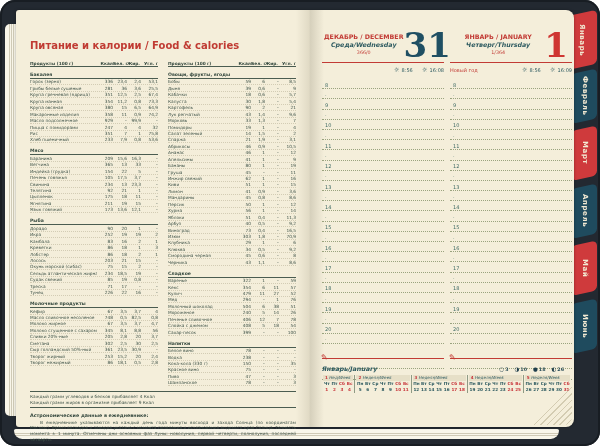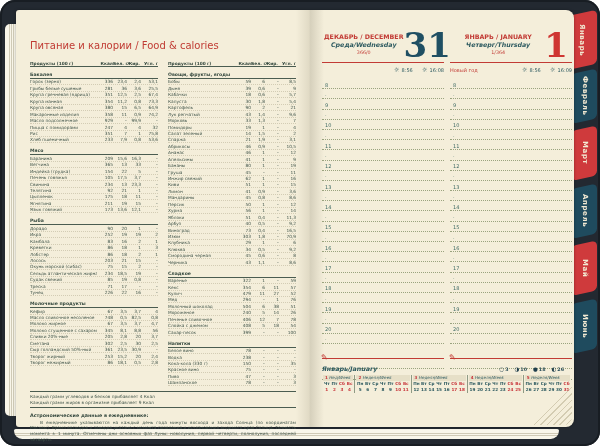--- a/index.html
+++ b/index.html
@@ -22,21 +22,21 @@
   .pages{position:absolute;left:16px;top:10px;width:558px;height:417px;background:#f4eeda;
        border-radius:3px 8px 8px 3px;z-index:3;box-shadow:0 0 3px rgba(0,0,0,.35);}
   .bind{position:absolute;left:280px;top:0;width:28px;height:100%;
        background:linear-gradient(90deg,rgba(90,80,50,0),rgba(90,80,50,.12) 45%,rgba(60,55,35,.16) 52%,rgba(90,80,50,0));}
   .corner-curl{position:absolute;right:2px;bottom:2px;width:44px;height:44px;opacity:.55;
        background:repeating-linear-gradient(135deg,transparent 0 3.5px,#b9b091 3.5px 4.5px);
        clip-path:polygon(100% 10%,100% 100%,10% 100%);border-bottom-right-radius:8px;}
 
   
   .left-page{position:absolute;left:0;top:0;width:290px;height:100%;}
-  .lp-title{margin:30px 10px 8px 14px;font-size:10px;font-weight:normal;color:#c03b33;}
+  .lp-title{margin:30px 10px 8px 14px;font-size:10px;font-weight:bold;color:#c03b33;}
   .cols{display:flex;gap:10px;margin:0 10px 0 14px;}
   .ncol{width:130px;}
   .nrow{display:grid;grid-template-columns:1fr 16px 14px 14px 17px;align-items:end;
         border-bottom:1px dotted rgba(125,118,82,.28);height:5.45px;}
   .ncell{font-size:4.3px;line-height:5px;color:#3f5348;white-space:nowrap;overflow:hidden;}
   .ncell.num{text-align:right;}
   .nhead{border-bottom:.7px solid #4a5c50;height:7px;}
   .nhead .ncell{font-weight:bold;color:#33473d;}
   .nsec{font-weight:bold;font-size:4.6px;color:#33473d;border-bottom:.7px solid #4a5c50;
         margin-top:4px;height:7px;line-height:8px;}

